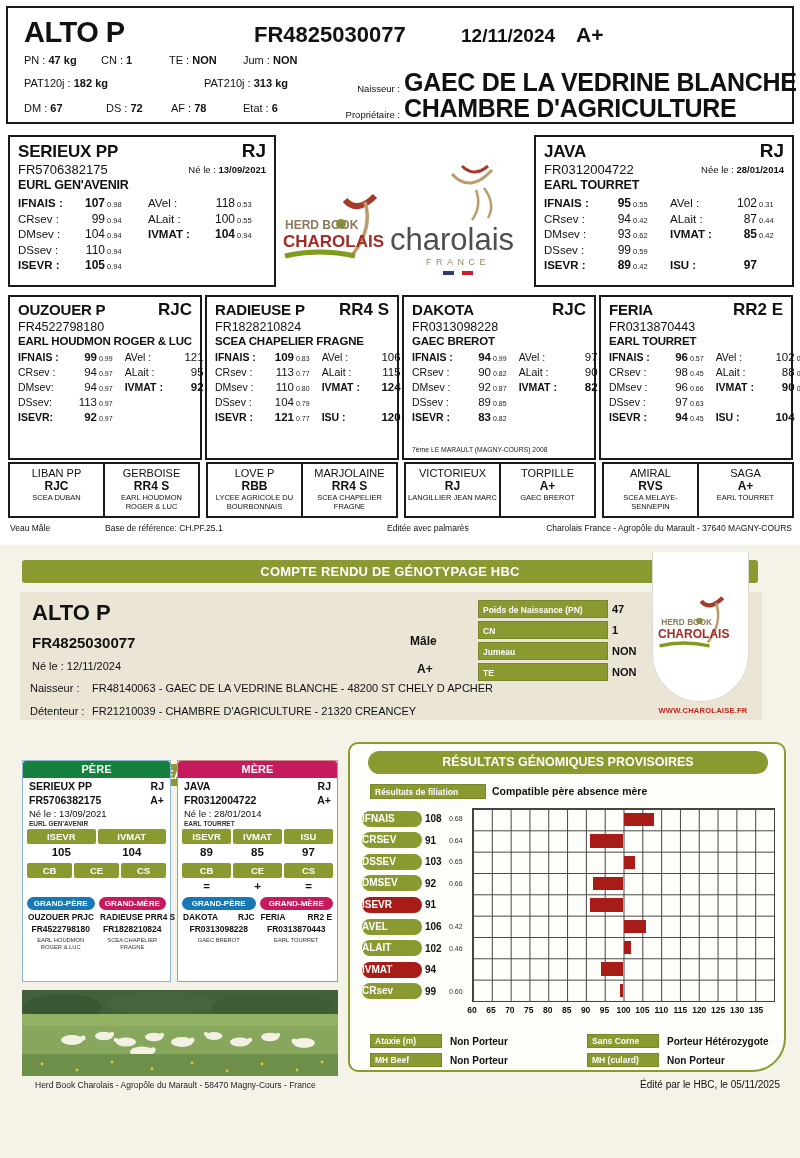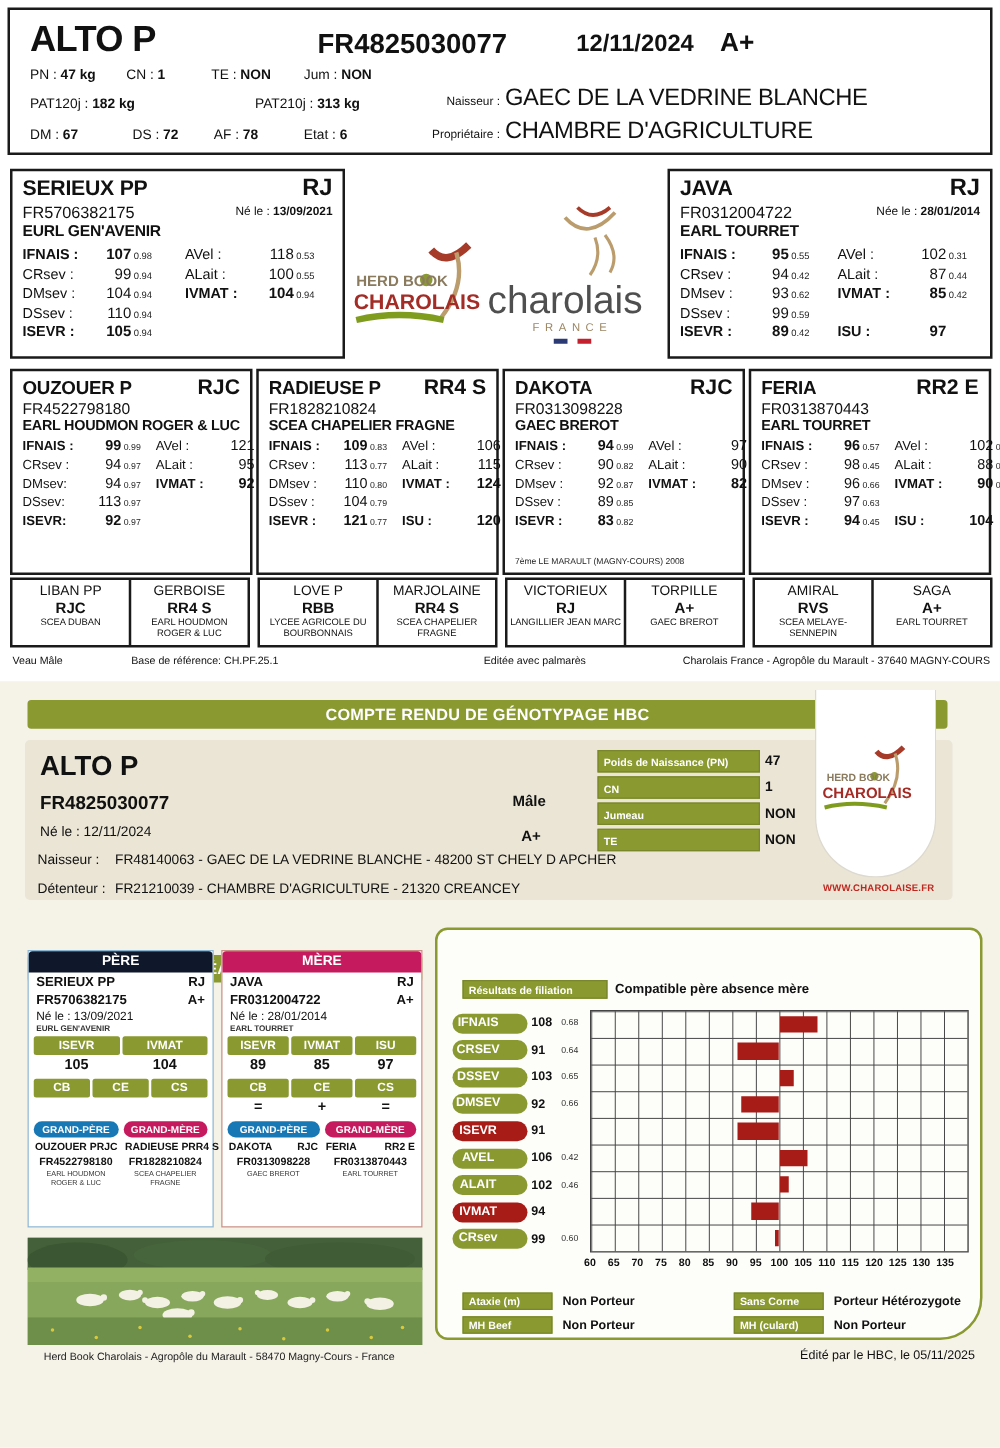--- a/index.html
+++ b/index.html
@@ -15,21 +15,21 @@
 .h-date{position:absolute;left:453px;top:17px;font-size:19px;font-weight:bold}
 .h-grade{position:absolute;left:568px;top:15px;font-size:21px;font-weight:bold}
 .hrow{position:absolute;left:16px;font-size:11px;white-space:nowrap}
 .hrow .hitem{display:inline-block}
 .hrow .sv{font-weight:bold}
 .r1 .hitem:nth-of-type(1){width:77px}.r1 .hitem:nth-of-type(2){width:68px}.r1 .hitem:nth-of-type(3){width:74px}
 .r2 .hitem:nth-of-type(1){width:180px}
 .r3 .hitem:nth-of-type(1){width:82px}.r3 .hitem:nth-of-type(2){width:65px}.r3 .hitem:nth-of-type(3){width:72px}
 .ownerline{position:absolute;left:330px;display:flex;align-items:flex-end}
 .ownerline .olbl{width:62px;text-align:right;font-size:9.5px;padding-bottom:3px}
-.ownerline .oval{font-size:19px;font-weight:normal;margin-left:4px;white-space:nowrap;letter-spacing:-.3px}
+.ownerline .oval{font-size:25px;font-weight:bold;margin-left:4px;white-space:nowrap;letter-spacing:-.3px}
 
 .parents{position:absolute;left:0;top:135px;width:800px;height:152px}
 .gps{position:absolute;left:0;top:295px;width:800px;height:165px}
 .abox{position:absolute;top:0;border:2px solid #1a1a1a;background:#fff}
 .parents>div.abox:nth-of-type(1){left:8px;width:268px;height:152px}
 .parents>div.abox:nth-of-type(2){left:534px;width:260px;height:152px}
 .gps>div.abox{width:194px;height:165px}
 .gps>div.abox:nth-of-type(1){left:8px}
 .gps>div.abox:nth-of-type(2){left:205px}
 .gps>div.abox:nth-of-type(3){left:402px}
@@ -89,21 +89,21 @@
 .itv{font-size:11px;font-weight:bold;margin-left:4px}
 .infoline{position:absolute;left:30px;font-size:11px;display:flex}
 .infoline .il{width:62px}
 .badge{position:absolute;left:652px;top:552px;width:97px;height:150px;background:#fff;border:1px solid #dcd9cf;border-top:none;border-radius:0 0 48px 48px;z-index:3}
 .website{position:absolute;left:648px;top:706px;width:110px;text-align:center;font-size:7.6px;font-weight:bold;color:#c0271f;letter-spacing:.2px;z-index:3}
 .gentitle{left:22px;top:764px;width:316px;height:22px;font-size:12.5px;line-height:22px}
 .card{position:absolute;top:760px;height:222px;background:#fff}
 .card.pere{left:22px;width:149px;border:1px solid #8cb6d4}
 .card.mere{left:177px;width:161px;border:1px solid #c98f84}
 .card-h{height:17px;line-height:17px;text-align:center;color:#fff;font-weight:bold;font-size:11px;border-radius:3px 3px 0 0}
-.pere .card-h{background:#0f172a}
+.pere .card-h{background:#15803d}
 .mere .card-h{background:#c51a5e}
 .crow{display:flex;justify-content:space-between;padding:2px 6px 0;font-size:10.5px;font-weight:bold}
 .cborn{padding:2px 6px 0;font-size:9.5px}
 .cbreeder{padding:1px 6px 0;font-size:6.5px;font-weight:bold;color:#333}
 .idxrow{display:flex;gap:2px;padding:2px 4px 0}
 .idxrow .gcell{flex:1;height:15px;line-height:15px;background:#8a9930;color:#fff;font-weight:bold;font-size:9.5px;text-align:center;border-radius:2px}
 .valrow{display:flex;gap:2px;padding:0 4px;height:17px}
 .valrow span{flex:1;text-align:center;font-size:11.5px;font-weight:bold;line-height:17px}
 .pillsrow{display:flex;gap:4px;padding:5px 4px 0}
 .pill{flex:1;height:13px;line-height:13px;text-align:center;color:#fff;font-weight:bold;font-size:8px;border-radius:8px}
@@ -113,21 +113,21 @@
 .gprow .gpcell{flex:1;display:flex;justify-content:space-between;padding:0 3px;font-size:8.3px;font-weight:bold;white-space:nowrap}
 .gpids span{flex:1;text-align:center;font-size:8.5px;font-weight:bold}
 .gpbr span{flex:1;text-align:center;font-size:5.8px;color:#333;line-height:6.5px;padding:1px 1px 0}
 .photo{position:absolute;left:22px;top:990px;width:316px;height:86px}
 .rpanel{position:absolute;left:348px;top:742px;width:438px;height:330px;background:#fdfdfa;border:2px solid #8a9930;border-radius:10px 10px 34px 10px}
 .rtitle{position:absolute;left:18px;top:7px;width:400px;height:23px;font-size:12.5px;line-height:23px;border-radius:12px}
 .fillbl{position:absolute;left:20px;top:40px;width:116px;height:15px;line-height:15px;background:#8a9930;border:1px solid #79862a;color:#fff;font-weight:bold;font-size:8.5px;padding-left:4px}
 .fillval{position:absolute;left:142px;top:41px;font-size:10.5px;font-weight:bold}
 .glabels{position:absolute;left:12px;top:64px;width:110px}
 .glrow{display:flex;align-items:center;height:21.55px}
-.gpillab{display:inline-block;width:60px;height:16px;line-height:16px;background:#8a9930;color:#fff;font-weight:bold;font-size:10px;text-align:center;padding-right:19px;border-radius:8px}
+.gpillab{display:inline-block;width:60px;height:16px;line-height:16px;background:#8a9930;color:#fff;font-weight:bold;font-size:10px;text-align:left;padding-right:19px;border-radius:8px}
 .gpillab.redpill{background:#a81c18}
 .gval{margin-left:3px;font-size:10px;font-weight:bold;width:22px}
 .gcd{font-size:7px;margin-left:2px;color:#333}
 .ggrid{position:absolute;left:122px;top:64px;width:303px;height:194px;border:1px solid #444;
 background-image:linear-gradient(to right,#444 1px,transparent 1px),linear-gradient(to bottom,#444 1px,transparent 1px);
 background-size:calc(100%/16) calc(100%/9)}
 .gbar{position:absolute;background:#a81c18}
 .gticks{position:absolute;left:122px;top:261px;width:303px;height:12px}
 .gticks span{position:absolute;top:0;transform:translateX(-50%);font-size:8.5px;font-weight:bold}
 .genecol{position:absolute;top:290px}
@@ -868,20 +868,21 @@
       <circle cx="130" cy="79" r="1.4"></circle>
         <circle cx="170" cy="73" r="1.4"></circle>
         <circle cx="205" cy="81" r="1.4"></circle>
       <circle cx="240" cy="74" r="1.4"></circle>
         <circle cx="275" cy="80" r="1.4"></circle>
         <circle cx="300" cy="72" r="1.4"></circle>
     </g>
   </svg>
 
   <div class="rpanel">
+    <div class="greenbar rtitle">RÉSULTATS GÉNOMIQUES PROVISOIRES</div>
     <div class="fillbl">Résultats de filiation</div>
     <div class="fillval">Compatible père absence mère</div>
 
     <div class="glabels">
 
         <div class="glrow">
           <span class="gpillab">IFNAIS</span>
           <span class="gval">108</span>
           <span class="gcd">0.68</span>
         </div>

